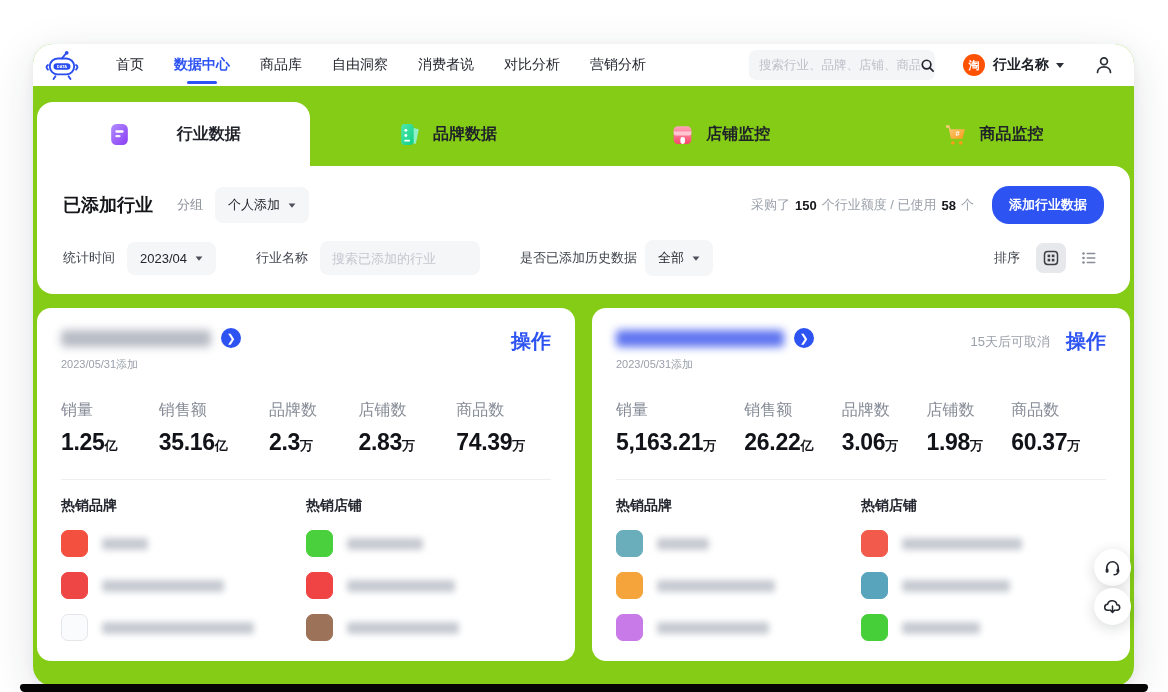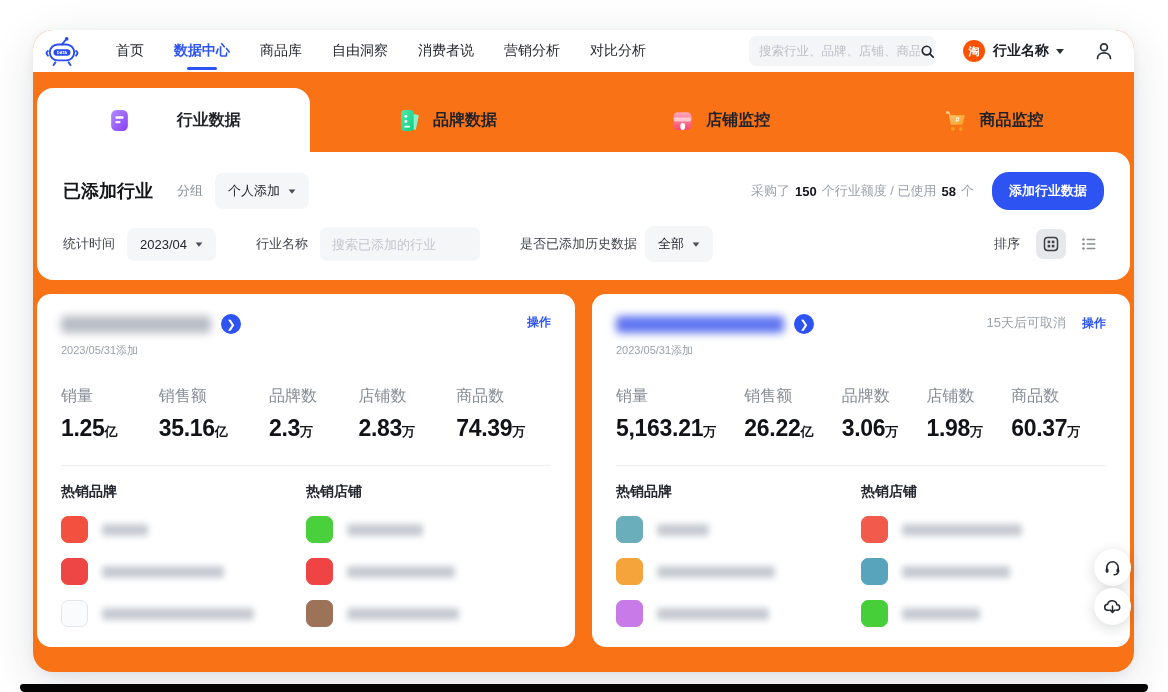--- a/index.html
+++ b/index.html
@@ -1,21 +1,21 @@
 <!DOCTYPE html>
 <html><head>
 <meta charset="utf-8">
 <style>
   * { margin:0; padding:0; box-sizing:border-box; }
   html,body { width:1168px; height:692px; background:#ffffff; overflow:hidden;
     font-family:"Liberation Sans","DejaVu Sans",sans-serif; }
   .stage { position:relative; width:1168px; height:692px; }
 
-  .window { position:absolute; left:33px; top:30px; width:1101px; height:642px;
-    background:#f97316; border-radius:20px; overflow:hidden;
+  .window { position:absolute; left:33px; top:44px; width:1101px; height:642px;
+    background:#84cc16; border-radius:20px; overflow:hidden;
     box-shadow:0 12px 45px rgba(30,35,60,.13), 0 2px 10px rgba(30,35,60,.06); }
 
   
   .navbar { height:42px; background:#fff; display:flex; align-items:center; padding:0 20px 0 8px; }
   .logo { width:42px; height:34px; display:flex; align-items:center; justify-content:center; margin-right:18px; }
   .nav-items { display:flex; align-items:stretch; height:42px; }
   .nav-item { position:relative; display:flex; align-items:center; padding:0 15px;
     font-size:14px; color:#23262e; cursor:pointer; }
   .nav-item.active { color:#2d53f2; font-weight:bold; }
   .nav-item.active .underline { position:absolute; left:50%; transform:translateX(-50%);
@@ -66,21 +66,21 @@
   .card { flex:1; background:#fff; border-radius:14px; padding:20px 24px; height:353px; }
   .card-head { display:flex; align-items:flex-start; justify-content:space-between; }
   .title-row { display:flex; align-items:center; gap:10px; }
   .blur-title { height:17px; border-radius:4px; filter:blur(4px); }
   .go-circle { width:20px; height:20px; border-radius:50%; background:#2d53f2; color:#fff;
     display:flex; align-items:center; justify-content:center; font-size:11px; font-weight:bold; cursor:pointer; flex:none; }
   .card-date { font-size:11px; color:#9aa0aa; margin-top:9px; }
   .head-right { display:flex; align-items:center; gap:16px; }
   .cancel-note { font-size:13px; color:#9aa0aa; }
   .cancel-note:empty { display:none; }
-  .action-link { font-size:12px; font-weight:bold; color:#2d53f2; cursor:pointer; }
+  .action-link { font-size:20px; font-weight:bold; color:#2d53f2; cursor:pointer; }
 
   .stats { display:flex; justify-content:space-between; margin-top:28px; padding-right:26px; }
   .stat-label { font-size:16px; color:#868c96; }
   .stat-value { margin-top:8px; font-size:23px; font-weight:bold; color:#111318; letter-spacing:-0.3px; }
   .stat-unit { font-size:13px; font-weight:bold; }
 
   .divider { height:1px; background:#efeff2; margin-top:23px; }
 
   .lists { display:grid; grid-template-columns:1fr 1fr; margin-top:17px; }
   .list-header { font-size:14px; font-weight:bold; color:#23262e; }
@@ -129,24 +129,24 @@
         <div class="nav-item">
             <span>商品库</span>
           </div>
         <div class="nav-item">
             <span>自由洞察</span>
           </div>
         <div class="nav-item">
             <span>消费者说</span>
           </div>
         <div class="nav-item">
+            <span>对比分析</span>
+          </div>
+        <div class="nav-item">
             <span>营销分析</span>
-          </div>
-        <div class="nav-item">
-            <span>对比分析</span>
           </div>
       </div>
       <div class="nav-search">
         <input placeholder="搜索行业、品牌、店铺、商品" style="">
         <span style="display:flex;">
           <svg width="15" height="15" viewBox="0 0 16 16" fill="none" stroke="#23262e" stroke-width="1.8" stroke-linecap="round">
             <circle cx="7" cy="7" r="4.6"></circle>
               <path d="M10.6 10.6 L14 14"></path>
           </svg>
         </span>

